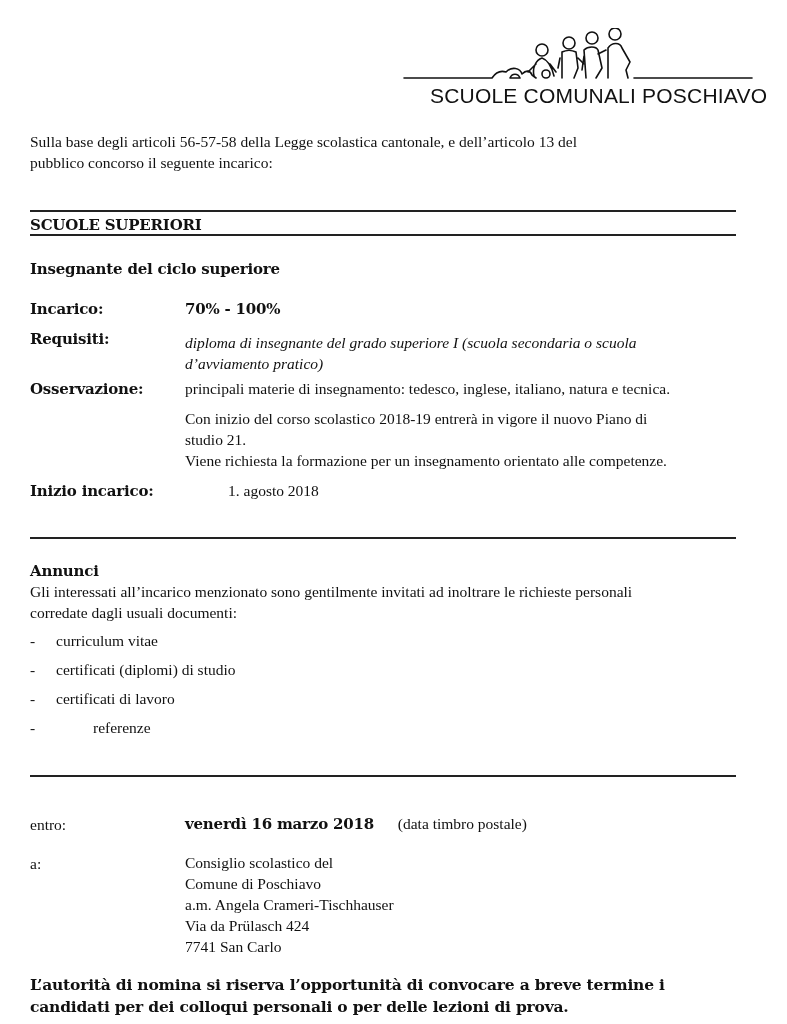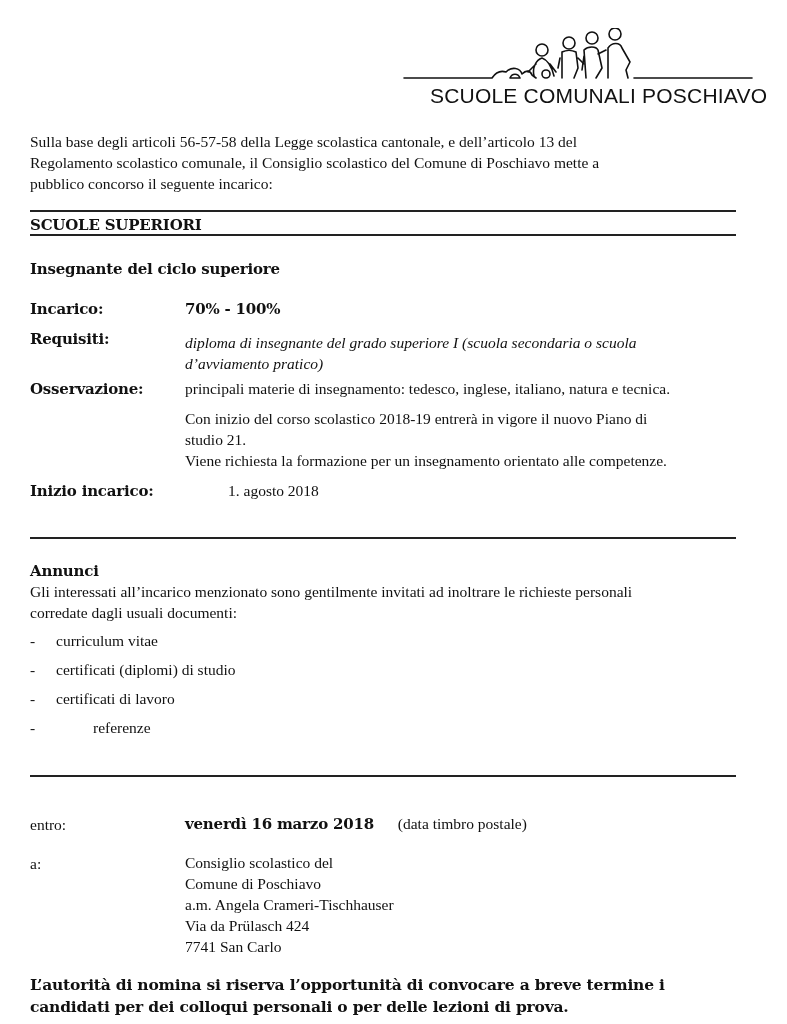--- a/index.html
+++ b/index.html
@@ -41,21 +41,20 @@
 
     <circle cx="213" cy="6" r="6"></circle>
     <path d="M206 50 L206 20 C210 14 218 14 220 20 L228 34 L224 42 L226 50 M204 22 L196 26"></path>
     <path d="M232 50 L350 50"></path>
   </g>
 </svg>
 <div class="abs logo-text">SCUOLE COMUNALI POSCHIAVO</div>
 
 <div class="abs intro">
   <div>Sulla base degli articoli 56-57-58 della Legge scolastica cantonale, e dell’articolo 13 del</div>
-  <div>Regolamento scolastico comunale, il Consiglio scolastico del Comune di Poschiavo mette a</div>
   <div>pubblico concorso il seguente incarico:</div>
 </div>
 
 <div class="abs rule" style="top:210px;"></div>
 <div class="abs sec-title h-black">SCUOLE SUPERIORI</div>
 <div class="abs rule" style="top:234px;"></div>
 
 <div class="abs job-title h-black">Insegnante del ciclo superiore</div>
 
 <div class="abs row-label h-black" style="top:300px;">Incarico:</div>

